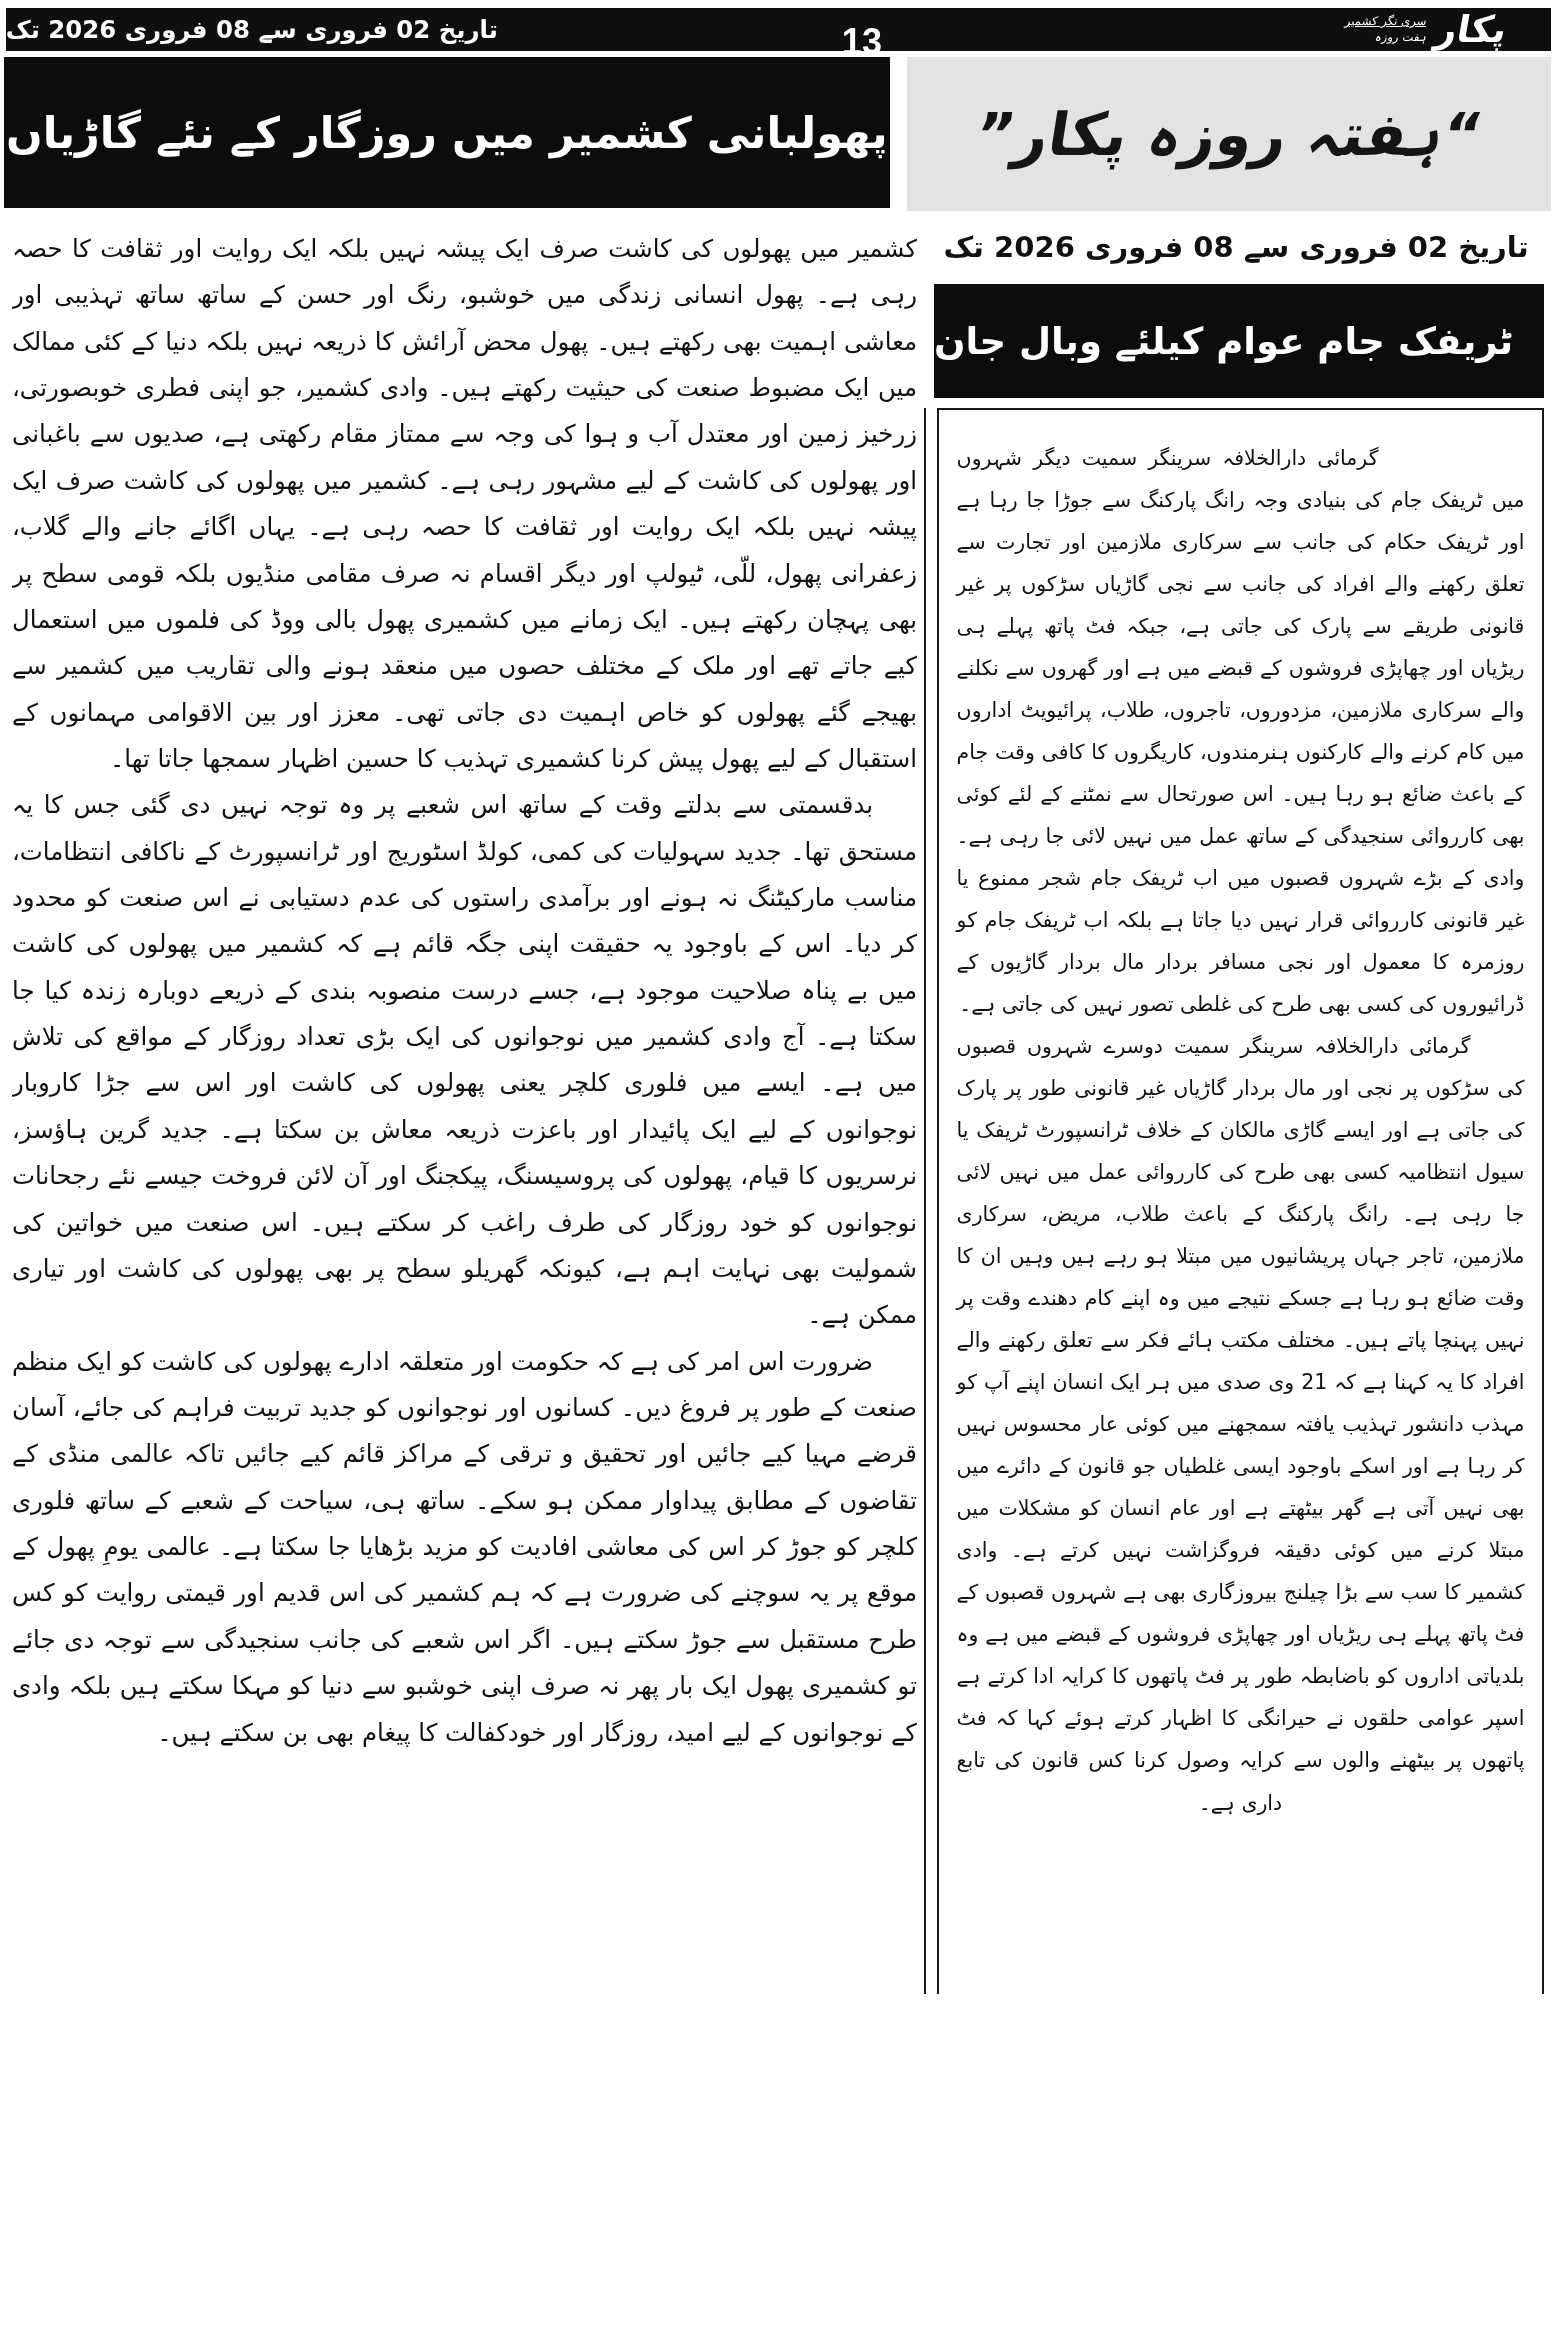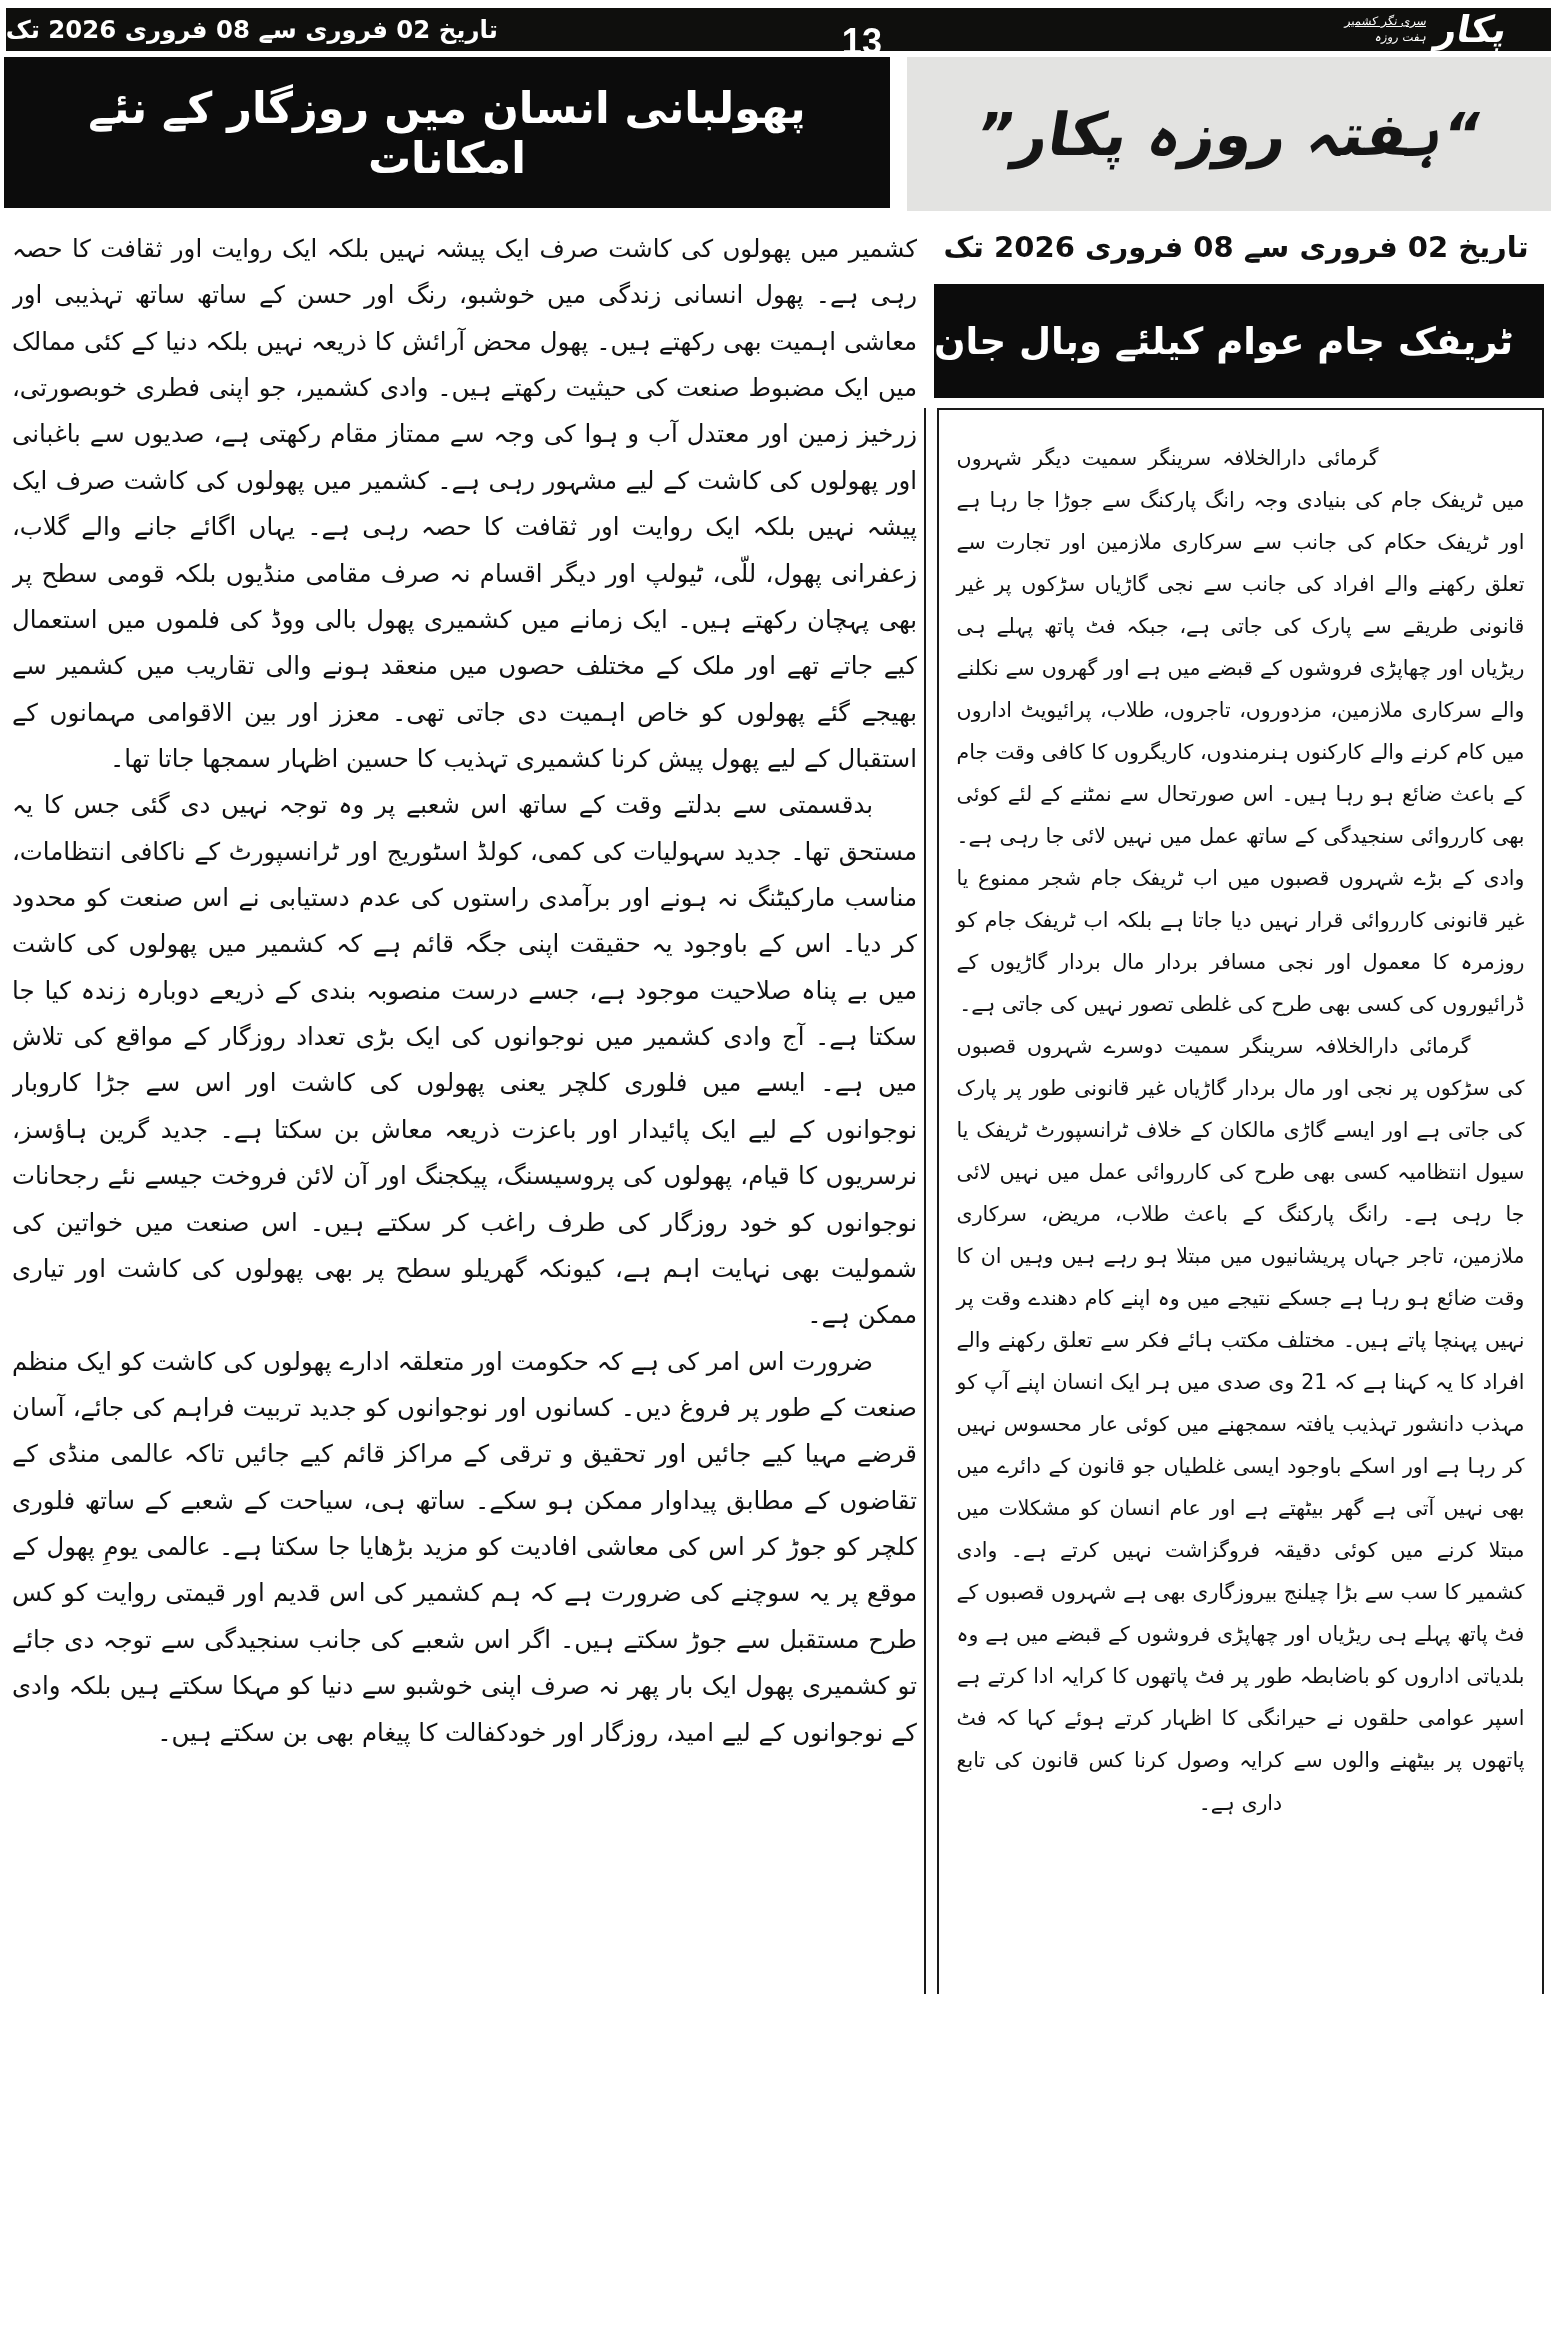--- a/index.html
+++ b/index.html
@@ -118,21 +118,21 @@
     <div class="tb-logo">
       <span class="tb-logo-title">پکار</span>
       <span class="tb-logo-side">
         <span class="tb-logo-location">سری نگر کشمیر</span>
         <span class="tb-logo-sub">ہفت روزہ</span>
       </span>
     </div>
   </div>
 
   <div class="left-headline-box">
-    <span>پھولبانی انسان میں روزگار کے نئے امکانات</span>
+    <span>پھولبانی کشمیر میں روزگار کے نئے گاڑیاں</span>
   </div>
 
   <div class="left-body">
     <p>کشمیر میں پھولوں کی کاشت صرف ایک پیشہ نہیں بلکہ ایک روایت اور ثقافت کا حصہ رہی ہے۔ پھول انسانی زندگی میں خوشبو، رنگ اور حسن کے ساتھ ساتھ تہذیبی اور معاشی اہمیت بھی رکھتے ہیں۔ پھول محض آرائش کا ذریعہ نہیں بلکہ دنیا کے کئی ممالک میں ایک مضبوط صنعت کی حیثیت رکھتے ہیں۔ وادی کشمیر، جو اپنی فطری خوبصورتی، زرخیز زمین اور معتدل آب و ہوا کی وجہ سے ممتاز مقام رکھتی ہے، صدیوں سے باغبانی اور پھولوں کی کاشت کے لیے مشہور رہی ہے۔ کشمیر میں پھولوں کی کاشت صرف ایک پیشہ نہیں بلکہ ایک روایت اور ثقافت کا حصہ رہی ہے۔ یہاں اگائے جانے والے گلاب، زعفرانی پھول، للّی، ٹیولپ اور دیگر اقسام نہ صرف مقامی منڈیوں بلکہ قومی سطح پر بھی پہچان رکھتے ہیں۔ ایک زمانے میں کشمیری پھول بالی ووڈ کی فلموں میں استعمال کیے جاتے تھے اور ملک کے مختلف حصوں میں منعقد ہونے والی تقاریب میں کشمیر سے بھیجے گئے پھولوں کو خاص اہمیت دی جاتی تھی۔ معزز اور بین الاقوامی مہمانوں کے استقبال کے لیے پھول پیش کرنا کشمیری تہذیب کا حسین اظہار سمجھا جاتا تھا۔</p>
     <p class="indent">بدقسمتی سے بدلتے وقت کے ساتھ اس شعبے پر وہ توجہ نہیں دی گئی جس کا یہ مستحق تھا۔ جدید سہولیات کی کمی، کولڈ اسٹوریج اور ٹرانسپورٹ کے ناکافی انتظامات، مناسب مارکیٹنگ نہ ہونے اور برآمدی راستوں کی عدم دستیابی نے اس صنعت کو محدود کر دیا۔ اس کے باوجود یہ حقیقت اپنی جگہ قائم ہے کہ کشمیر میں پھولوں کی کاشت میں بے پناہ صلاحیت موجود ہے، جسے درست منصوبہ بندی کے ذریعے دوبارہ زندہ کیا جا سکتا ہے۔ آج وادی کشمیر میں نوجوانوں کی ایک بڑی تعداد روزگار کے مواقع کی تلاش میں ہے۔ ایسے میں فلوری کلچر یعنی پھولوں کی کاشت اور اس سے جڑا کاروبار نوجوانوں کے لیے ایک پائیدار اور باعزت ذریعہ معاش بن سکتا ہے۔ جدید گرین ہاؤسز، نرسریوں کا قیام، پھولوں کی پروسیسنگ، پیکجنگ اور آن لائن فروخت جیسے نئے رجحانات نوجوانوں کو خود روزگار کی طرف راغب کر سکتے ہیں۔ اس صنعت میں خواتین کی شمولیت بھی نہایت اہم ہے، کیونکہ گھریلو سطح پر بھی پھولوں کی کاشت اور تیاری ممکن ہے۔</p>
     <p class="indent">ضرورت اس امر کی ہے کہ حکومت اور متعلقہ ادارے پھولوں کی کاشت کو ایک منظم صنعت کے طور پر فروغ دیں۔ کسانوں اور نوجوانوں کو جدید تربیت فراہم کی جائے، آسان قرضے مہیا کیے جائیں اور تحقیق و ترقی کے مراکز قائم کیے جائیں تاکہ عالمی منڈی کے تقاضوں کے مطابق پیداوار ممکن ہو سکے۔ ساتھ ہی، سیاحت کے شعبے کے ساتھ فلوری کلچر کو جوڑ کر اس کی معاشی افادیت کو مزید بڑھایا جا سکتا ہے۔ عالمی یومِ پھول کے موقع پر یہ سوچنے کی ضرورت ہے کہ ہم کشمیر کی اس قدیم اور قیمتی روایت کو کس طرح مستقبل سے جوڑ سکتے ہیں۔ اگر اس شعبے کی جانب سنجیدگی سے توجہ دی جائے تو کشمیری پھول ایک بار پھر نہ صرف اپنی خوشبو سے دنیا کو مہکا سکتے ہیں بلکہ وادی کے نوجوانوں کے لیے امید، روزگار اور خودکفالت کا پیغام بھی بن سکتے ہیں۔</p>
   </div>
 
   <div class="masthead-box">
     <span class="masthead-text">“ہفتہ روزہ پکار”</span>

